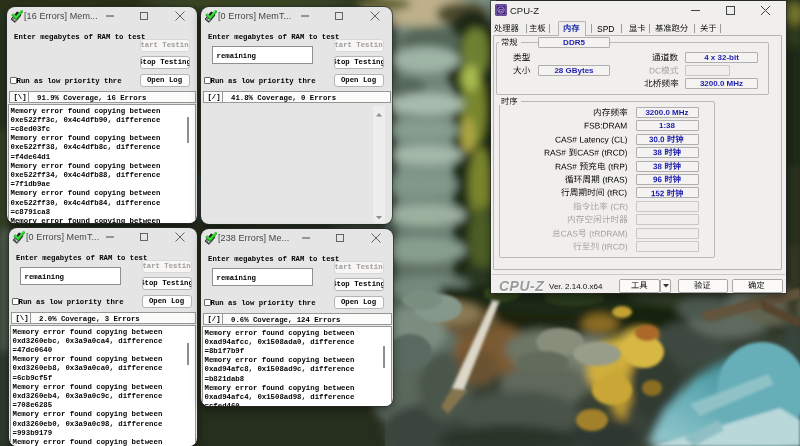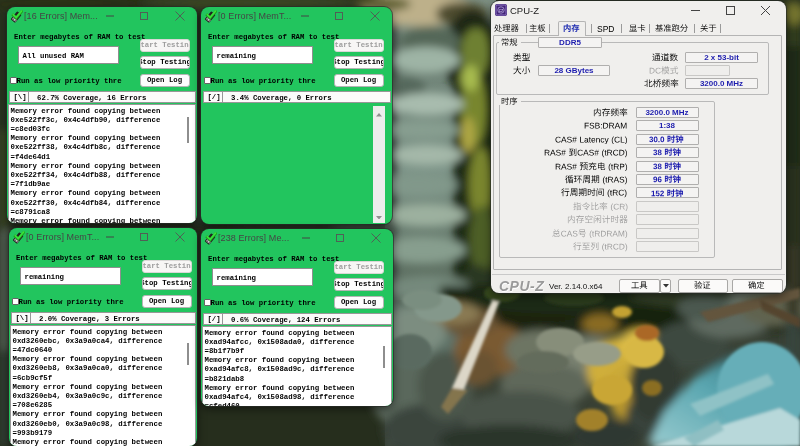--- a/index.html
+++ b/index.html
@@ -1,40 +1,40 @@
 <!DOCTYPE html>
 <html><head><meta charset="utf-8"><style>
 *{margin:0;padding:0;box-sizing:border-box}
 html,body{width:800px;height:446px;overflow:hidden;background:#333}
 #c{position:relative;width:800px;height:446px;font-family:"Liberation Sans",sans-serif;filter:blur(0.22px)}
 .bg{position:absolute;left:0;top:0}
 .ab{position:absolute}
 .ab svg{display:block}
-.win{position:absolute;background:#22c55e;border-radius:8px;overflow:hidden;
+.win{position:absolute;background:#e5e5e5;border-radius:8px;overflow:hidden;
  box-shadow:0 0 0 1px rgba(40,45,40,.65),0 3px 10px rgba(0,0,0,.5)}
 .tbar{position:absolute;left:0;top:0;right:0;height:18px}
 .mico{position:absolute;left:3px;top:3px}
 .ttx{position:absolute;left:17px;top:4px;font-size:9px;color:#454545;letter-spacing:.1px}
 .tglyphs{position:absolute;right:6px;top:0}
 .mlbl{position:absolute;font:bold 7.3px/8.5px "Liberation Mono",monospace;color:#000;white-space:nowrap}
 .minp{position:absolute;left:11px;top:38.5px;width:101px;height:18.5px;background:#fff;border:1px solid #8f8f8f;
  font:bold 7.3px "Liberation Mono",monospace;padding:5px 0 0 3.5px;white-space:nowrap}
 .mbtn{position:absolute;left:132.5px;width:50px;height:13px;background:#fdfdfd;border:1px solid #b5b5b5;border-radius:3px;
  display:flex;justify-content:center;align-items:center;overflow:hidden;
  font:bold 7.3px "Liberation Mono",monospace;color:#000;white-space:nowrap}
 .mbtn.dis{background:#f7f6f5;border-color:#d9d8d6;color:#9d9d9d}
 .mcb{position:absolute;left:2.5px;top:70px;width:7px;height:7px;background:#fff;border:1px solid #666;border-radius:1px}
 .mst{position:absolute;left:2px;right:1px;top:84px;height:11.5px;border:1px solid #979797;background:#fbfbfa}
 .msp{position:absolute;left:2px;top:0;bottom:0;width:17px;border-right:1px solid #979797;text-align:center;
  font:bold 7.3px/10px "Liberation Mono",monospace}
 .mstx{position:absolute;left:27px;top:1.5px;font:bold 7.3px "Liberation Mono",monospace;white-space:pre}
 .mlog{position:absolute;left:1px;right:1px;top:97px;bottom:0;background:#fff;border:1px solid #979797;border-bottom:none;
  font:bold 7.35px/9.2px "Liberation Mono",monospace;padding:1.5px 0 0 1.5px;white-space:nowrap;overflow:hidden}
 .msb{position:absolute;right:7px;top:99px;bottom:1px;width:12px}
-.cwin{position:absolute;background:#f0efed;border-radius:8px;overflow:hidden;
+.cwin{position:absolute;background:#f0efed;border-radius:0;overflow:hidden;
  box-shadow:0 0 0 1px rgba(40,45,40,.65),0 3px 10px rgba(0,0,0,.5)}
 .cico{position:absolute;left:3.5px;top:3px}
 .cttl{position:absolute;left:19px;top:4px;font-size:9.5px;color:#222}
 .cglyphs{position:absolute;right:3px;top:0}
 .ctabline{position:absolute;left:2px;top:33.5px;width:289px;height:235.5px;border:1px solid #b4b4b4;background:#f0efed;border-radius:1px}
 .ctabact{position:absolute;left:67px;top:19.5px;width:28px;height:15px;border:1px solid #b4b4b4;border-bottom:none;background:#f0efed;border-radius:2px 2px 0 0}
 .grp{position:absolute;border:1px solid #b9b9b9;border-radius:2px}
 .grpbg{position:absolute;background:#f0efed}
 .vbox{position:absolute;height:11px;background:#f4f3f2;border:1px solid #b0afae;border-radius:1px;
  display:flex;justify-content:center;align-items:center}
@@ -192,29 +192,28 @@
 </svg>
         <span class="ttx">[16 Errors] Mem...</span>
         <svg class="tglyphs" width="92" height="18" viewBox="0 0 92 18">
           <line x1="7" y1="9" x2="15" y2="9" stroke="#444" stroke-width="1"></line>
           <rect x="41.5" y="5.5" width="7" height="7" fill="none" stroke="#555" stroke-width="0.9"></rect>
           <line x1="76.5" y1="4.5" x2="85.5" y2="13.5" stroke="#555" stroke-width="0.9"></line>
           <line x1="85.5" y1="4.5" x2="76.5" y2="13.5" stroke="#555" stroke-width="0.9"></line>
         </svg>
       </div>
       <div class="mlbl" style="left:7px;top:25.5px;">Enter megabytes of RAM to test</div>
-      <div class="minp">All unused RAM</div>
       <div class="mbtn dis" style="top:31.5px">Start Testing</div>
       <div class="mbtn" style="top:48.5px">Stop Testing</div>
       <div class="mbtn" style="top:66.5px;">Open Log</div>
       <div class="mcb"></div>
       <div class="mlbl" style="left:9.5px;top:70px;width:112px;overflow:hidden;white-space:nowrap">Run as low priority thre</div>
       <div class="mst">
         <span class="msp">[\]</span>
-        <span class="mstx">62.7% Coverage, 16 Errors</span>
+        <span class="mstx">91.9% Coverage, 16 Errors</span>
       </div>
       <div class="mlog">Memory error found copying between<br>0xe522ff3c, 0x4c4dfb90, difference<br>=c8ed03fc<br>Memory error found copying between<br>0xe522ff38, 0x4c4dfb8c, difference<br>=f4de64d1<br>Memory error found copying between<br>0xe522ff34, 0x4c4dfb88, difference<br>=7f1db9ae<br>Memory error found copying between<br>0xe522ff30, 0x4c4dfb84, difference<br>=c8791ca8<br>Memory error found copying between</div>
       <div class="msb">
         <div style="position:absolute;left:9px;width:2px;top:11px;height:26px;background:#8e8e8e"></div>
       </div>
     </div>
     <div class="win" style="left:201px;top:7px;width:191px;height:217px">
       <div class="tbar">
         <svg class="mico" width="13" height="13" viewBox="0 0 13 13">
 <g transform="rotate(40 6 7)">
@@ -236,21 +235,21 @@
       </div>
       <div class="mlbl" style="left:7px;top:25.5px;">Enter megabytes of RAM to test</div>
       <div class="minp">remaining</div>
       <div class="mbtn dis" style="top:31.5px">Start Testing</div>
       <div class="mbtn" style="top:48.5px">Stop Testing</div>
       <div class="mbtn" style="top:66.5px;">Open Log</div>
       <div class="mcb"></div>
       <div class="mlbl" style="left:9.5px;top:70px;width:112px;overflow:hidden;white-space:nowrap">Run as low priority thre</div>
       <div class="mst">
         <span class="msp">[/]</span>
-        <span class="mstx">3.4% Coverage, 0 Errors</span>
+        <span class="mstx">41.8% Coverage, 0 Errors</span>
       </div>
       <div class="msb" style="background:#ededec">
         <svg width="6" height="3.5" viewBox="0 0 6 3.5" style="position:absolute;left:3px;top:7px">
           <path d="M0 3.5 L3 0 L6 3.5 Z" fill="#8f8f8f"></path>
         </svg>
         <svg width="6" height="3.5" viewBox="0 0 6 3.5" style="position:absolute;left:3px;bottom:4px">
           <path d="M0 0 L3 3.5 L6 0 Z" fill="#8f8f8f"></path>
         </svg>
       </div>
     </div>
@@ -410,42 +409,42 @@
           </g>
         </svg>
       </div>
       <div class="ab" style="top:51.5px;left:22.1px;">
         <svg width="17.9" height="9.74" viewBox="0 0 17.9 9.74">
           <g transform="translate(0,7.48)">
             <path fill="#000" d="M6.5 -7.1C6.3 -6.8 5.9 -6.2 5.6 -5.9L6.1 -5.7C6.4 -6.0 6.8 -6.5 7.1 -6.9ZM1.6 -6.9C2.0 -6.5 2.4 -6.0 2.5 -5.7L3.1 -5.9C2.9 -6.3 2.5 -6.8 2.1 -7.1ZM4.0 -7.3V-5.6H0.6V-5.0H3.5C2.8 -4.3 1.6 -3.6 0.5 -3.4C0.6 -3.2 0.8 -3.0 0.9 -2.9C2.1 -3.2 3.3 -3.9 4.0 -4.8V-3.3H4.6V-4.7C5.7 -4.1 7.1 -3.4 7.8 -2.9L8.1 -3.4C7.4 -3.8 6.1 -4.5 5.0 -5.0H8.1V-5.6H4.6V-7.3ZM4.1 -3.1C4.0 -2.7 4.0 -2.4 3.9 -2.1H0.6V-1.6H3.7C3.2 -0.7 2.3 -0.2 0.4 0.1C0.5 0.3 0.7 0.5 0.7 0.7C2.9 0.3 3.9 -0.5 4.3 -1.6C5.0 -0.3 6.2 0.4 8.0 0.7C8.1 0.5 8.2 0.3 8.4 0.1C6.8 -0.1 5.6 -0.6 5.0 -1.6H8.1V-2.1H4.5C4.6 -2.4 4.6 -2.8 4.7 -3.1Z M14.3 -6.8V-3.9H14.8V-6.8ZM15.9 -7.2V-3.3C15.9 -3.2 15.9 -3.2 15.7 -3.2C15.6 -3.2 15.2 -3.2 14.6 -3.2C14.7 -3.0 14.8 -2.8 14.8 -2.6C15.5 -2.6 15.9 -2.6 16.1 -2.7C16.4 -2.8 16.4 -3.0 16.4 -3.3V-7.2ZM12.1 -6.4V-5.2H11.0V-5.2V-6.4ZM9.3 -5.2V-4.6H10.4C10.3 -4.0 10.0 -3.4 9.2 -2.9C9.4 -2.8 9.6 -2.6 9.6 -2.5C10.5 -3.1 10.8 -3.9 10.9 -4.6H12.1V-2.7H12.7V-4.6H13.7V-5.2H12.7V-6.4H13.5V-6.9H9.6V-6.4H10.4V-5.2V-5.2ZM12.8 -2.9V-1.9H10.0V-1.3H12.8V-0.2H9.1V0.4H17.0V-0.2H13.4V-1.3H16.1V-1.9H13.4V-2.9Z"></path>
           </g>
         </svg>
       </div>
-      <div class="vbox" style="left:47px;top:36px;width:64px">
+      <div class="vbox" style="left:47px;top:36px;width:72px">
         <span class="vtx">DDR5</span>
       </div>
       <div class="ab" style="top:64.8px;left:22.1px;">
         <svg width="17.9" height="9.74" viewBox="0 0 17.9 9.74">
           <g transform="translate(0,7.48)">
             <path fill="#000" d="M4.1 -7.3C4.1 -6.6 4.1 -5.7 3.9 -4.8H0.5V-4.2H3.8C3.5 -2.5 2.6 -0.8 0.4 0.2C0.5 0.3 0.7 0.5 0.8 0.7C3.0 -0.3 3.9 -2.1 4.4 -3.8C5.0 -1.7 6.2 -0.1 7.9 0.7C8.0 0.5 8.2 0.3 8.3 0.1C6.6 -0.6 5.5 -2.2 4.9 -4.2H8.2V-4.8H4.5C4.7 -5.7 4.7 -6.6 4.7 -7.3Z M12.8 -7.2V-0.1C12.8 0.0 12.7 0.1 12.5 0.1C12.4 0.1 11.7 0.1 11.1 0.1C11.2 0.2 11.3 0.5 11.3 0.7C12.1 0.7 12.7 0.7 13.0 0.6C13.3 0.5 13.4 0.3 13.4 -0.2V-7.2ZM14.9 -5.0C15.6 -3.7 16.3 -2.1 16.5 -1.1L17.2 -1.3C16.9 -2.4 16.2 -3.9 15.4 -5.2ZM10.5 -5.1C10.3 -3.9 9.8 -2.4 9.0 -1.5C9.2 -1.4 9.4 -1.3 9.5 -1.2C10.3 -2.2 10.9 -3.7 11.1 -5.0Z"></path>
           </g>
         </svg>
       </div>
       <div class="vbox" style="left:47px;top:63.8px;width:72px">
         <span class="vtx">28 GBytes</span>
       </div>
       <div class="ab" style="top:51.5px;left:161.4px;">
         <svg width="26.6" height="9.74" viewBox="0 0 26.6 9.74">
           <g transform="translate(0,7.48)">
             <path fill="#000" d="M0.6 -6.6C1.1 -6.2 1.8 -5.5 2.1 -5.1L2.5 -5.5C2.2 -5.9 1.5 -6.5 1.0 -6.9ZM2.2 -4.0H0.4V-3.5H1.6V-0.9C1.3 -0.8 0.8 -0.4 0.4 0.1L0.7 0.6C1.2 -0.0 1.6 -0.5 1.9 -0.5C2.1 -0.5 2.4 -0.2 2.8 0.0C3.4 0.4 4.1 0.5 5.2 0.5C6.1 0.5 7.7 0.4 8.3 0.4C8.3 0.2 8.4 -0.0 8.4 -0.2C7.5 -0.1 6.2 -0.0 5.2 -0.0C4.2 -0.0 3.5 -0.1 2.9 -0.5C2.6 -0.7 2.4 -0.8 2.2 -0.9ZM3.2 -7.0V-6.5H6.9C6.6 -6.2 6.1 -5.9 5.6 -5.7C5.2 -5.9 4.7 -6.1 4.3 -6.2L3.9 -5.9C4.5 -5.7 5.2 -5.4 5.7 -5.1H3.2V-0.6H3.7V-2.1H5.3V-0.6H5.8V-2.1H7.4V-1.2C7.4 -1.1 7.4 -1.1 7.3 -1.1C7.1 -1.1 6.8 -1.1 6.3 -1.1C6.4 -0.9 6.5 -0.7 6.5 -0.6C7.1 -0.6 7.5 -0.6 7.7 -0.7C7.9 -0.8 8.0 -0.9 8.0 -1.2V-5.1H6.8C6.6 -5.2 6.4 -5.3 6.1 -5.5C6.8 -5.8 7.5 -6.3 8.0 -6.7L7.6 -7.0L7.5 -7.0ZM7.4 -4.6V-3.8H5.8V-4.6ZM3.7 -3.4H5.3V-2.5H3.7ZM3.7 -3.8V-4.6H5.3V-3.8ZM7.4 -3.4V-2.5H5.8V-3.4Z M9.3 -6.7C9.8 -6.2 10.3 -5.6 10.5 -5.2L11.0 -5.5C10.8 -5.9 10.2 -6.5 9.7 -7.0ZM12.6 -3.2H15.6V-2.4H12.6ZM12.6 -2.0H15.6V-1.2H12.6ZM12.6 -4.4H15.6V-3.6H12.6ZM12.0 -4.9V-0.8H16.2V-4.9H14.1C14.2 -5.1 14.3 -5.4 14.4 -5.6H16.9V-6.1H15.3C15.5 -6.4 15.7 -6.8 15.9 -7.1L15.3 -7.3C15.2 -7.0 14.9 -6.5 14.7 -6.1H13.0L13.5 -6.3C13.3 -6.6 13.1 -7.0 12.8 -7.3L12.3 -7.1C12.6 -6.8 12.8 -6.4 12.9 -6.1H11.4V-5.6H13.8C13.7 -5.4 13.6 -5.1 13.5 -4.9ZM11.0 -4.2H9.2V-3.6H10.4V-0.9C10.0 -0.8 9.6 -0.4 9.1 0.1L9.5 0.5C9.9 0.0 10.4 -0.4 10.7 -0.4C10.9 -0.4 11.1 -0.2 11.5 0.0C12.1 0.4 12.8 0.5 13.9 0.5C14.7 0.5 16.3 0.4 16.9 0.4C16.9 0.2 17.0 -0.1 17.1 -0.2C16.2 -0.1 14.9 -0.1 13.9 -0.1C12.9 -0.1 12.2 -0.1 11.6 -0.4C11.3 -0.6 11.1 -0.8 11.0 -0.9Z M21.3 -7.1C21.1 -6.8 20.8 -6.3 20.6 -6.0L21.0 -5.8C21.2 -6.1 21.5 -6.5 21.8 -6.9ZM18.2 -6.9C18.4 -6.5 18.7 -6.0 18.7 -5.7L19.2 -5.9C19.1 -6.2 18.9 -6.7 18.6 -7.1ZM21.0 -2.3C20.8 -1.8 20.5 -1.4 20.2 -1.1C19.8 -1.2 19.5 -1.4 19.1 -1.5C19.3 -1.8 19.4 -2.0 19.5 -2.3ZM18.4 -1.3C18.8 -1.2 19.3 -1.0 19.8 -0.7C19.2 -0.3 18.5 -0.0 17.8 0.1C17.9 0.3 18.0 0.5 18.1 0.6C18.9 0.4 19.6 0.0 20.2 -0.5C20.5 -0.3 20.8 -0.1 21.0 0.0L21.4 -0.4C21.2 -0.5 20.9 -0.7 20.6 -0.8C21.1 -1.3 21.5 -1.9 21.7 -2.7L21.4 -2.8L21.3 -2.8H19.8L20.0 -3.3L19.5 -3.4C19.4 -3.2 19.3 -3.0 19.2 -2.8H18.0V-2.3H19.0C18.8 -1.9 18.6 -1.6 18.4 -1.3ZM19.7 -7.3V-5.7H17.8V-5.2H19.5C19.1 -4.6 18.4 -4.0 17.8 -3.7C17.9 -3.6 18.0 -3.4 18.1 -3.3C18.6 -3.6 19.2 -4.1 19.7 -4.6V-3.5H20.2V-4.8C20.7 -4.4 21.2 -4.0 21.4 -3.8L21.8 -4.2C21.6 -4.4 20.7 -4.9 20.3 -5.2H22.0V-5.7H20.2V-7.3ZM22.9 -7.2C22.7 -5.7 22.3 -4.2 21.6 -3.3C21.7 -3.2 22.0 -3.1 22.1 -3.0C22.3 -3.3 22.5 -3.7 22.7 -4.2C22.9 -3.3 23.1 -2.5 23.5 -1.7C23.0 -0.9 22.3 -0.2 21.3 0.2C21.4 0.3 21.6 0.6 21.7 0.7C22.6 0.2 23.2 -0.4 23.8 -1.2C24.2 -0.4 24.8 0.2 25.4 0.6C25.5 0.5 25.7 0.3 25.8 0.1C25.1 -0.2 24.5 -0.9 24.1 -1.7C24.5 -2.6 24.8 -3.7 25.0 -5.0H25.6V-5.6H23.1C23.3 -6.1 23.4 -6.6 23.4 -7.1ZM24.5 -5.0C24.3 -4.0 24.1 -3.1 23.8 -2.3C23.4 -3.1 23.2 -4.1 23.0 -5.0Z"></path>
           </g>
         </svg>
       </div>
       <div class="vbox" style="left:194px;top:50.5px;width:73px">
-        <span class="vtx">2 x 53-bit</span>
+        <span class="vtx">4 x 32-bit</span>
       </div>
       <div class="ab" style="top:64.8px;left:158.0px;">
         <svg width="30.0" height="9.74" viewBox="0 0 30.0 9.74">
           <g transform="translate(0,7.48)">
             <path fill="#9b9b9b" d="M5.6 -2.9Q5.6 -2.0 5.3 -1.4Q4.9 -0.7 4.3 -0.4Q3.7 0.0 2.8 0.0H0.7V-5.7H2.6Q4.0 -5.7 4.8 -5.0Q5.6 -4.3 5.6 -2.9ZM4.8 -2.9Q4.8 -4.0 4.3 -4.6Q3.7 -5.1 2.6 -5.1H1.5V-0.6H2.7Q3.4 -0.6 3.9 -0.9Q4.3 -1.2 4.6 -1.7Q4.8 -2.2 4.8 -2.9Z M9.3 -5.2Q8.3 -5.2 7.8 -4.6Q7.2 -4.0 7.2 -2.9Q7.2 -1.8 7.8 -1.2Q8.4 -0.6 9.3 -0.6Q10.5 -0.6 11.1 -1.8L11.7 -1.4Q11.4 -0.7 10.7 -0.3Q10.1 0.1 9.3 0.1Q8.4 0.1 7.8 -0.3Q7.1 -0.6 6.8 -1.3Q6.5 -2.0 6.5 -2.9Q6.5 -4.3 7.2 -5.1Q7.9 -5.8 9.3 -5.8Q10.2 -5.8 10.8 -5.5Q11.4 -5.1 11.7 -4.4L11.0 -4.2Q10.8 -4.7 10.3 -4.9Q9.9 -5.2 9.3 -5.2Z M16.1 -3.7H19.2V-3.0H16.1ZM16.1 -4.8H19.2V-4.1H16.1ZM18.4 -7.3V-6.6H17.1V-7.3H16.5V-6.6H15.2V-6.0H16.5V-5.4H17.1V-6.0H18.4V-5.4H19.0V-6.0H20.3V-6.6H19.0V-7.3ZM15.6 -5.2V-2.5H17.4C17.3 -2.3 17.3 -2.0 17.2 -1.8H15.0V-1.3H17.0C16.7 -0.6 16.1 -0.1 14.8 0.2C14.9 0.3 15.0 0.5 15.1 0.7C16.6 0.3 17.3 -0.3 17.6 -1.3H17.7C18.1 -0.3 18.9 0.4 20.1 0.7C20.2 0.5 20.3 0.3 20.4 0.2C19.4 -0.0 18.6 -0.5 18.2 -1.3H20.3V-1.8H17.8C17.9 -2.0 17.9 -2.3 17.9 -2.5H19.8V-5.2ZM13.6 -7.3V-5.6H12.5V-5.1H13.6C13.4 -3.9 12.9 -2.4 12.4 -1.7C12.5 -1.5 12.6 -1.3 12.7 -1.1C13.0 -1.7 13.4 -2.5 13.6 -3.4V0.7H14.2V-3.9C14.4 -3.4 14.7 -2.8 14.8 -2.5L15.2 -3.0C15.1 -3.3 14.4 -4.4 14.2 -4.7V-5.1H15.1V-5.6H14.2V-7.3Z M26.9 -6.9C27.4 -6.6 27.9 -6.1 28.2 -5.8L28.6 -6.2C28.3 -6.5 27.8 -6.9 27.3 -7.2ZM25.7 -7.3C25.7 -6.7 25.7 -6.2 25.8 -5.6H21.3V-5.1H25.8C26.0 -1.8 26.8 0.7 28.2 0.7C28.8 0.7 29.1 0.3 29.2 -1.3C29.0 -1.3 28.8 -1.4 28.6 -1.6C28.6 -0.4 28.5 0.1 28.2 0.1C27.3 0.1 26.6 -2.1 26.4 -5.1H29.0V-5.6H26.4C26.3 -6.2 26.3 -6.7 26.3 -7.3ZM21.3 -0.2 21.5 0.4C22.6 0.2 24.2 -0.2 25.7 -0.6L25.6 -1.1L23.7 -0.7V-3.2H25.4V-3.7H21.5V-3.2H23.2V-0.5Z"></path>
           </g>
         </svg>
       </div>
       <div class="vbox g" style="left:194px;top:63.8px;width:45px"></div>
       <div class="ab" style="top:78.1px;left:152.7px;">

